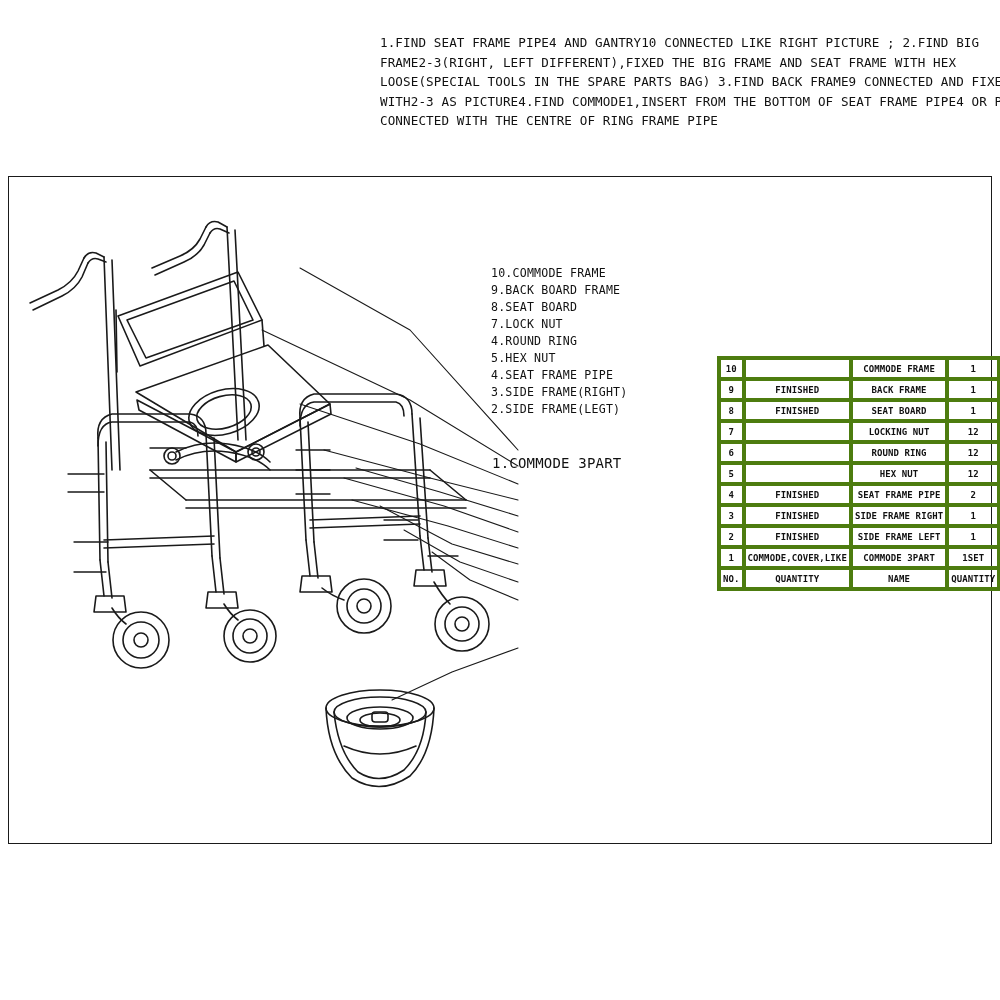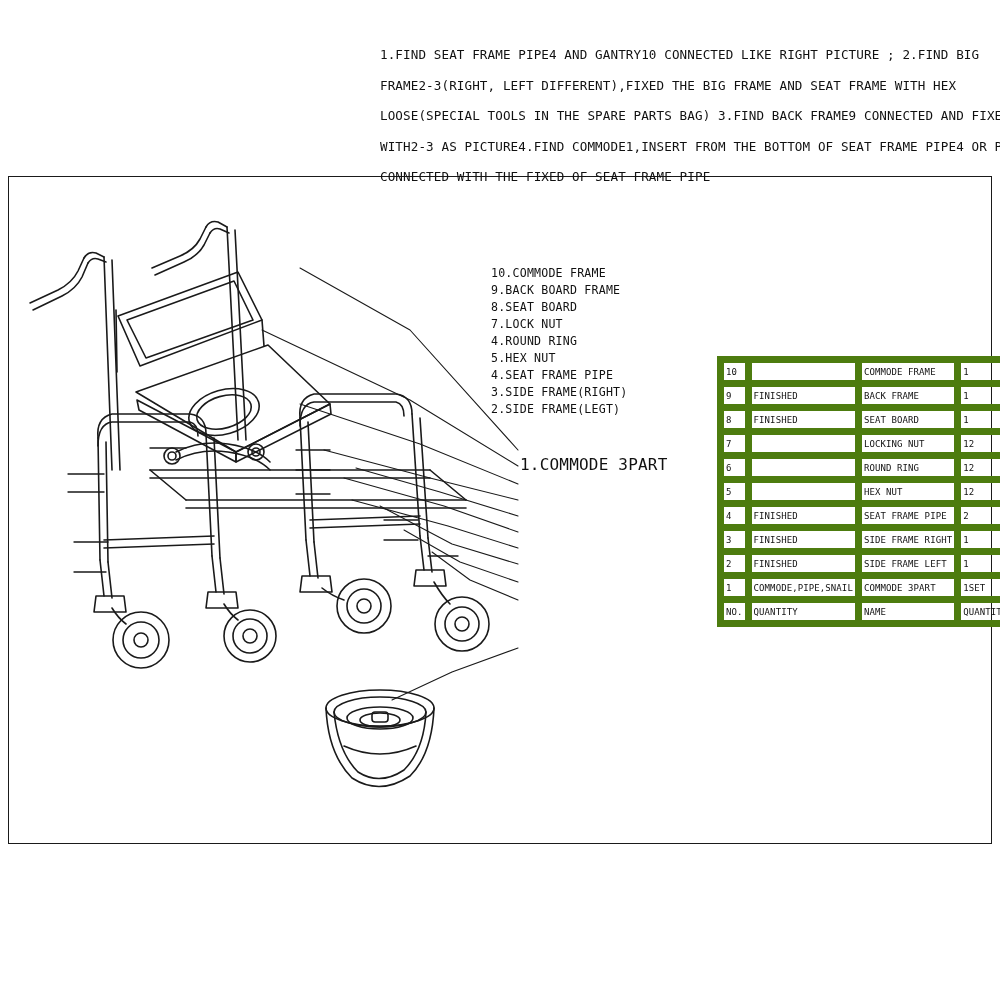--- a/index.html
+++ b/index.html
@@ -38,21 +38,21 @@
     top: 34px;
     width: 580px;
   }
   #manual .title {
     font-size: 14.5px;
     letter-spacing: 0.4px;
     margin-bottom: 4px;
     white-space: nowrap;
   }
   #manual .body p {
-    margin: 12px 0 1px 0;
+    margin: 0 0 1px 0;
     font-size: 12.6px;
     line-height: 18.6px;
     letter-spacing: 0.1px;
     white-space: nowrap;
   }
   
   #callouts {
     position: absolute;
     left: 491px;
     top: 265px;
@@ -60,41 +60,43 @@
   }
   #callouts .cl {
     font-size: 11.6px;
     letter-spacing: 0.2px;
     white-space: nowrap;
     height: 17px;
     line-height: 17px;
   }
   #callout-last {
     position: absolute;
-    left: 520px;
+    left: 492px;
     top: 455px;
-    font-size: 16px;
+    font-size: 14px;
     letter-spacing: 0.2px;
     white-space: nowrap;
   }
   
   #parts-table {
     position: absolute;
     left: 717px;
     top: 356px;
     border-collapse: collapse;
     font-size: 9px;
     letter-spacing: 0.1px;
   }
   #parts-table td {
-    border: 7px solid #4d7c0f;
+    border: 4px solid #4d7c0f;
     height: 17px;
     padding: 0 2px;
+    text-align: center;
     vertical-align: middle;
     white-space: nowrap;
+    font-weight: bold;
   }
   #parts-table td.c-no { width: 36px; }
   #parts-table td.c-details { width: 108px; margin-left: 28px; }
   #parts-table td.c-name { width: 108px; }
   #parts-table td.c-qty { width: 38px; }
   
   #drawing {
     position: absolute;
     left: 0;
     top: 0;
@@ -277,21 +279,21 @@
       </g>
     </g>
   </svg>
 
   <div id="manual">
     <div class="body">
       <p>1.FIND SEAT FRAME PIPE4 AND GANTRY10 CONNECTED LIKE RIGHT PICTURE ; 2.FIND BIG</p>
       <p>FRAME2-3(RIGHT, LEFT DIFFERENT),FIXED THE BIG FRAME AND SEAT FRAME WITH HEX</p>
       <p>LOOSE(SPECIAL TOOLS IN THE SPARE PARTS BAG) 3.FIND BACK FRAME9 CONNECTED AND FIXED</p>
       <p>WITH2-3 AS PICTURE4.FIND COMMODE1,INSERT FROM THE BOTTOM OF SEAT FRAME PIPE4 OR PUT</p>
-      <p>CONNECTED WITH THE FIXED OF SEAT FRAME PIPE</p>
+      <p>CONNECTED WITH THE CENTRE OF RING FRAME PIPE</p>
     </div>
   </div>
 
   <div id="callouts">
     <div class="cl">10.COMMODE FRAME</div>
     <div class="cl">9.BACK BOARD FRAME</div>
     <div class="cl">8.SEAT BOARD</div>
     <div class="cl">7.LOCK NUT</div>
     <div class="cl">4.ROUND RING</div>
     <div class="cl">5.HEX NUT</div>
@@ -352,21 +354,21 @@
         <td class="c-qty">1</td>
       </tr>
       <tr>
         <td class="c-no">2</td>
         <td class="c-details">FINISHED</td>
         <td class="c-name">SIDE FRAME LEFT</td>
         <td class="c-qty">1</td>
       </tr>
       <tr>
         <td class="c-no">1</td>
-        <td class="c-details">COMMODE,PIPE,SNAIL</td>
+        <td class="c-details">COMMODE,COVER,LIKE</td>
         <td class="c-name">COMMODE 3PART</td>
         <td class="c-qty">1SET</td>
       </tr>
       <tr>
         <td class="c-no">NO.</td>
         <td class="c-details">QUANTITY</td>
         <td class="c-name">NAME</td>
         <td class="c-qty">QUANTITY</td>
       </tr>
     </tbody>

